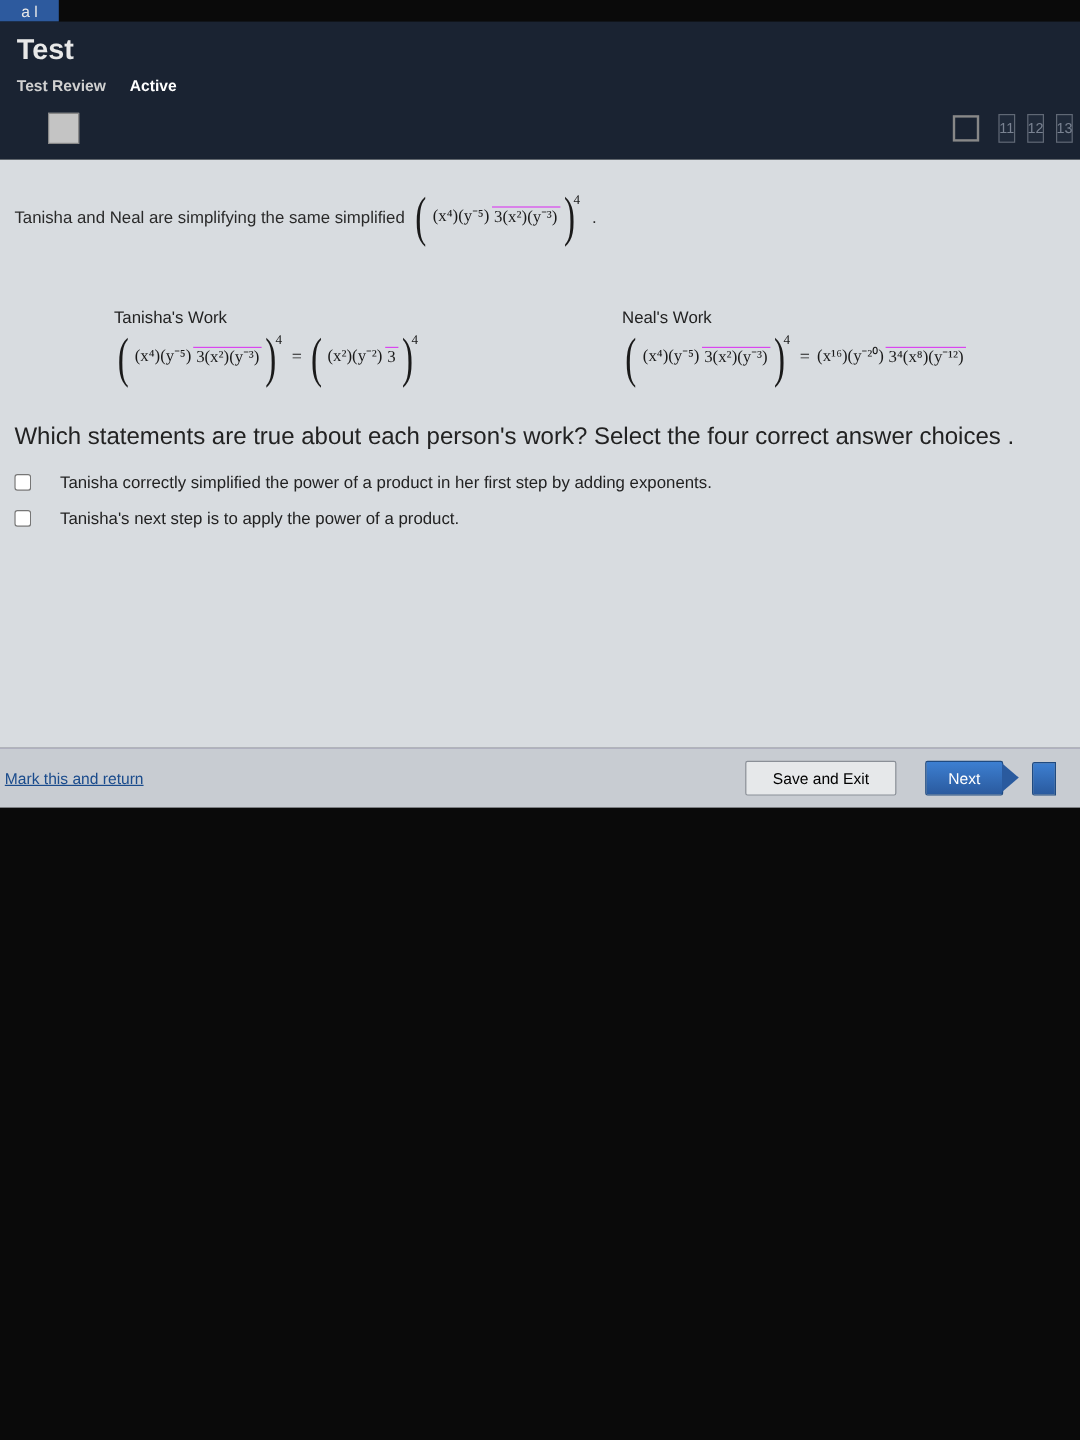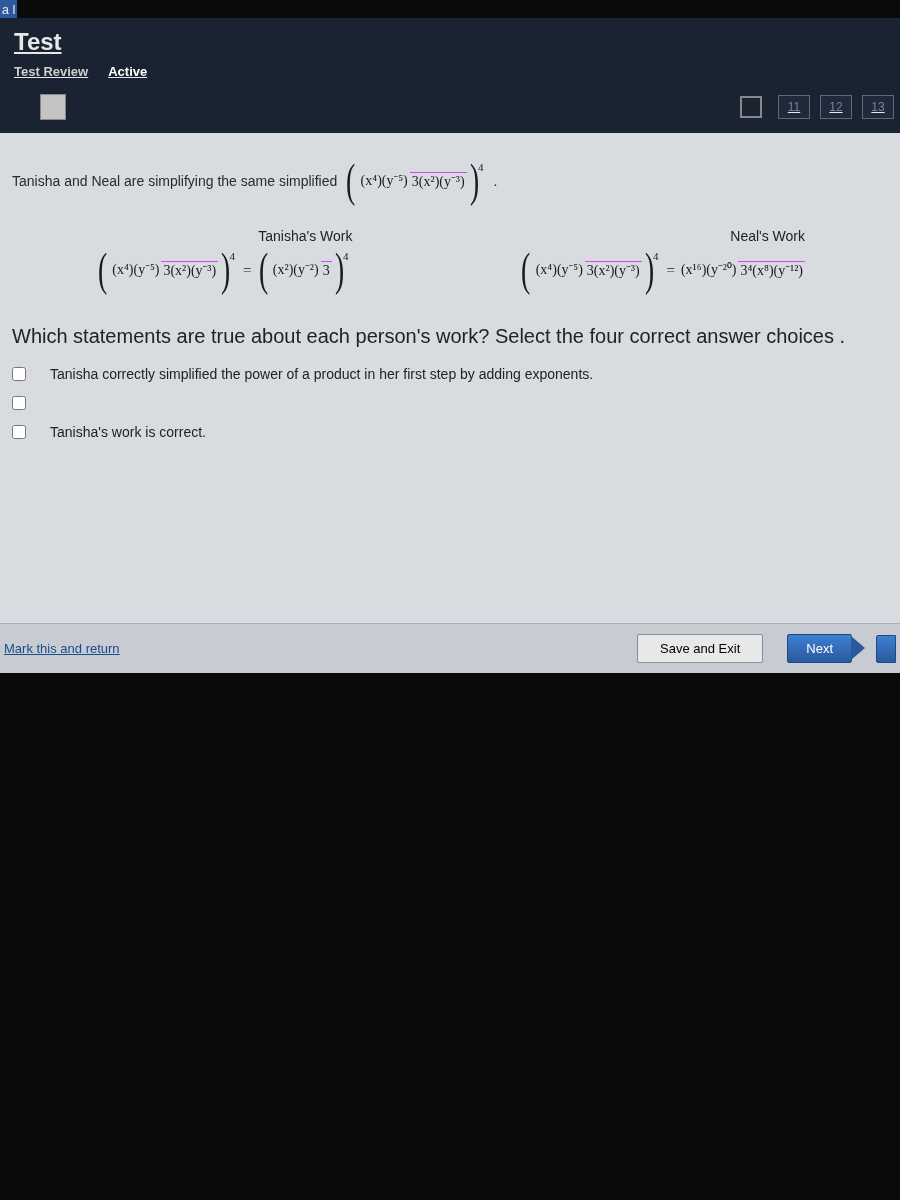--- a/index.html
+++ b/index.html
@@ -8,30 +8,29 @@
     font-family: Arial, sans-serif;
     width: 900px;
     height: 1200px;
     overflow: hidden;
   }
   .top-fragment {
     color: #e8e8e8;
     font-size: 13px;
     padding: 2px 0 14px 0;
     background: #2d5a9e;
-    width: 17px;
+    width: 49px;
     height: 18px;
     margin-left: 0;
     text-align: center;
   }
   .header-bar {
     background: #1a2332;
     color: #e8e8e8;
     padding: 2px 0 4px 0;
-    text-decoration: underline;
   }
   .test-title {
     font-size: 24px;
     font-weight: bold;
     padding: 8px 0 4px 14px;
     color: #e8e8e8;
   }
   .subheader {
     display: flex;
     gap: 20px;
@@ -54,21 +53,21 @@
     position: absolute;
     left: 40px;
   }
   .nav-row .checkbox-outline {
     width: 22px; height: 22px;
     border: 2px solid #888;
     background: transparent;
     margin-right: 6px;
   }
   .page-num {
-    width: 32px; height: 24px;
+    width: 14px; height: 24px;
     border: 1px solid #606875;
     color: #7a8392;
     font-size: 12px;
     display: flex;
     align-items: center;
     justify-content: center;
     background: #202a3a;
   }
   .content-panel {
     background: #d8dce0;
@@ -119,21 +118,22 @@
     position: relative;
     top: -14px;
     left: -4px;
   }
   .works-row {
     display: flex;
     justify-content: space-around;
     margin-bottom: 36px;
   }
   .work-col {
-    text-align: right;
+    text-align: left;
+    margin-top: 28px;
   }
   .work-title {
     font-size: 14px;
     color: #222;
     margin-bottom: 8px;
   }
   .work-eq {
     display: flex;
     align-items: center;
     justify-content: center;
@@ -155,21 +155,21 @@
   .opt-row input[type="checkbox"] {
     width: 14px; height: 14px;
     accent-color: #555;
   }
   .footer-bar {
     background: #c8ccd2;
     border-top: 1px solid #aab;
     display: flex;
     align-items: center;
     justify-content: space-between;
-    padding: 10px 4px 10px 4px;
+    padding: 10px 20px 10px 4px;
     gap: 10px;
   }
   .mark-link {
     color: #1a4b8c;
     text-decoration: underline;
     font-size: 13px;
     cursor: pointer;
   }
   .btn {
     border: 1px solid #8a8f97;
@@ -300,24 +300,21 @@
   </div>
 
   <div class="question-text">Which statements are true about each person's work? Select the four correct answer choices .</div>
 
   <div class="opt-row">
     <input type="checkbox" style="">
     <span>Tanisha correctly simplified the power of a product in her first step by adding exponents.</span>
   </div>
   <div class="opt-row">
     <input type="checkbox" style="">
-  </div>
-  <div class="opt-row">
-    <input type="checkbox" style="">
-    <span>Tanisha's work is correct.</span>
+    <span>Tanisha's next step is to apply the power of a product.</span>
   </div>
 
 </div>
 
 <div class="footer-bar">
   <span class="mark-link">Mark this and return</span>
   <div class="footer-right">
     <button class="btn">Save and Exit</button>
     <button class="next-btn">
       <span>Next</span>

